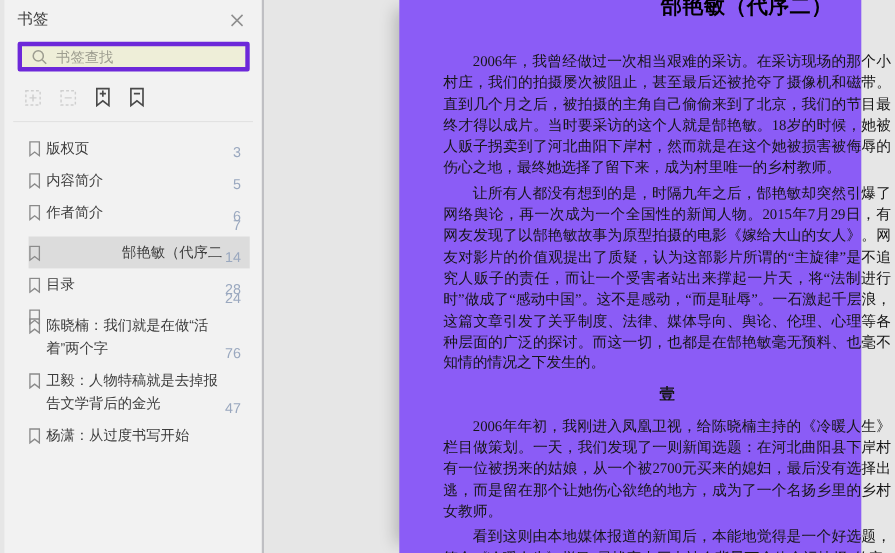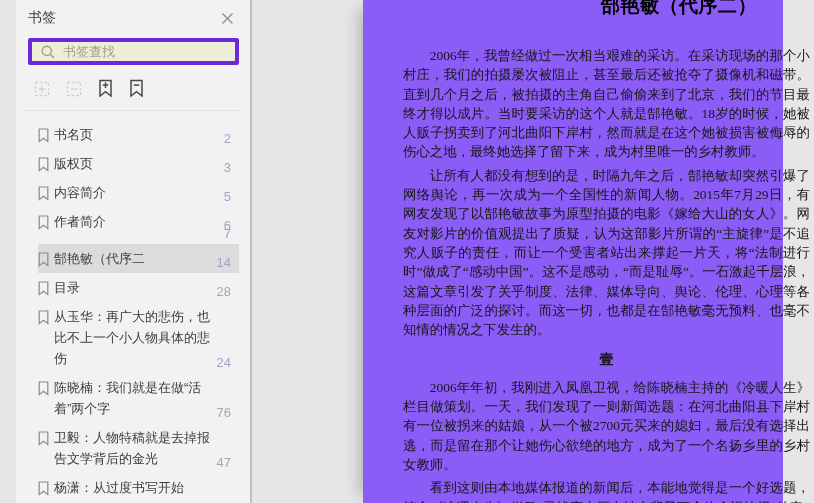--- a/index.html
+++ b/index.html
@@ -4,21 +4,21 @@
 <style>
   html,body { margin:0; padding:0; }
   body {
     width:814px; height:503px; position:relative; overflow:hidden;
     background:#e6e6e6;
     font-family:"Liberation Sans", sans-serif;
   }
 
   
   .sidebar {
-    position:absolute; left:16px; top:0; width:236px; height:503px;
+    position:absolute; left:4px; top:0; width:236px; height:503px;
     background:#f2f2f2; border-right:2px solid #bfbfc3; box-sizing:border-box;
   }
   .sidebar-header {
     display:flex; align-items:center; justify-content:space-between;
     padding:9px 16px 0 12px;
   }
   .sidebar-title { font-size:14px; color:#3d3d3d; }
   .close-btn { line-height:0; cursor:pointer; }
 
   .search-box {
@@ -28,21 +28,21 @@
   }
   .search-placeholder { font-size:13px; color:#9d9d90; }
 
   .toolbar { display:flex; align-items:center; gap:14px; margin:14px 0 0 17px; }
   .tool { line-height:0; cursor:pointer; }
 
   .list-divider { border-bottom:1px solid #e2e2e2; margin:12px 8px 0 8px; }
 
   .bookmark-list { list-style:none; margin:0; padding:9px 0 0 0; }
   .bm-row { position:relative; margin:0 11px 0 22px; padding:4px 8px 4px 16px; cursor:pointer; }
-  .bm-row.selected { background:#dcdcdc; }
+  .bm-row.selected { background:#dcdcdc;text-align:right; }
   .bm-icon { position:absolute; left:0; top:8px; line-height:0; }
   .bm-label { display:block; max-width:160px; font-size:13px; line-height:21px; color:#3d3d3d; }
   .bm-page { position:absolute; right:8px; bottom:3px; font-size:13px; color:#9aa8bf; }
 
   
   .page {
     position:absolute; left:363px; top:0; width:420px; height:503px;
     background:#8b5cf6;
     box-shadow:-12px 0 14px -8px rgba(0,0,0,0.22);
   }
@@ -115,29 +115,20 @@
 
   <div class="list-divider"></div>
 
   <ul class="bookmark-list">
       <li class="bm-row">
     <span class="bm-icon">
       <svg width="11" height="15" viewBox="0 0 11 15">
         <path d="M1.2 1 H9.8 V13.6 L5.5 10.2 L1.2 13.6 Z" fill="none" stroke="#8a8a8a" stroke-width="1.2"></path>
       </svg>
     </span>
-    <span class="bm-label">书名页</span>
-    <span class="bm-page">2</span>
-  </li>
-      <li class="bm-row">
-    <span class="bm-icon">
-      <svg width="11" height="15" viewBox="0 0 11 15">
-        <path d="M1.2 1 H9.8 V13.6 L5.5 10.2 L1.2 13.6 Z" fill="none" stroke="#8a8a8a" stroke-width="1.2"></path>
-      </svg>
-    </span>
     <span class="bm-label">版权页</span>
     <span class="bm-page">3</span>
   </li>
       <li class="bm-row">
     <span class="bm-icon">
       <svg width="11" height="15" viewBox="0 0 11 15">
         <path d="M1.2 1 H9.8 V13.6 L5.5 10.2 L1.2 13.6 Z" fill="none" stroke="#8a8a8a" stroke-width="1.2"></path>
       </svg>
     </span>
     <span class="bm-label">内容简介</span>
@@ -177,21 +168,20 @@
     </span>
     <span class="bm-label">目录</span>
     <span class="bm-page">28</span>
   </li>
       <li class="bm-row">
     <span class="bm-icon">
       <svg width="11" height="15" viewBox="0 0 11 15">
         <path d="M1.2 1 H9.8 V13.6 L5.5 10.2 L1.2 13.6 Z" fill="none" stroke="#8a8a8a" stroke-width="1.2"></path>
       </svg>
     </span>
-    <span class="bm-label">从玉华：再广大的悲伤，也比不上一个小人物具体的悲伤</span>
     <span class="bm-page">24</span>
   </li>
       <li class="bm-row">
     <span class="bm-icon">
       <svg width="11" height="15" viewBox="0 0 11 15">
         <path d="M1.2 1 H9.8 V13.6 L5.5 10.2 L1.2 13.6 Z" fill="none" stroke="#8a8a8a" stroke-width="1.2"></path>
       </svg>
     </span>
     <span class="bm-label">陈晓楠：我们就是在做“活着”两个字</span>
     <span class="bm-page">76</span>

